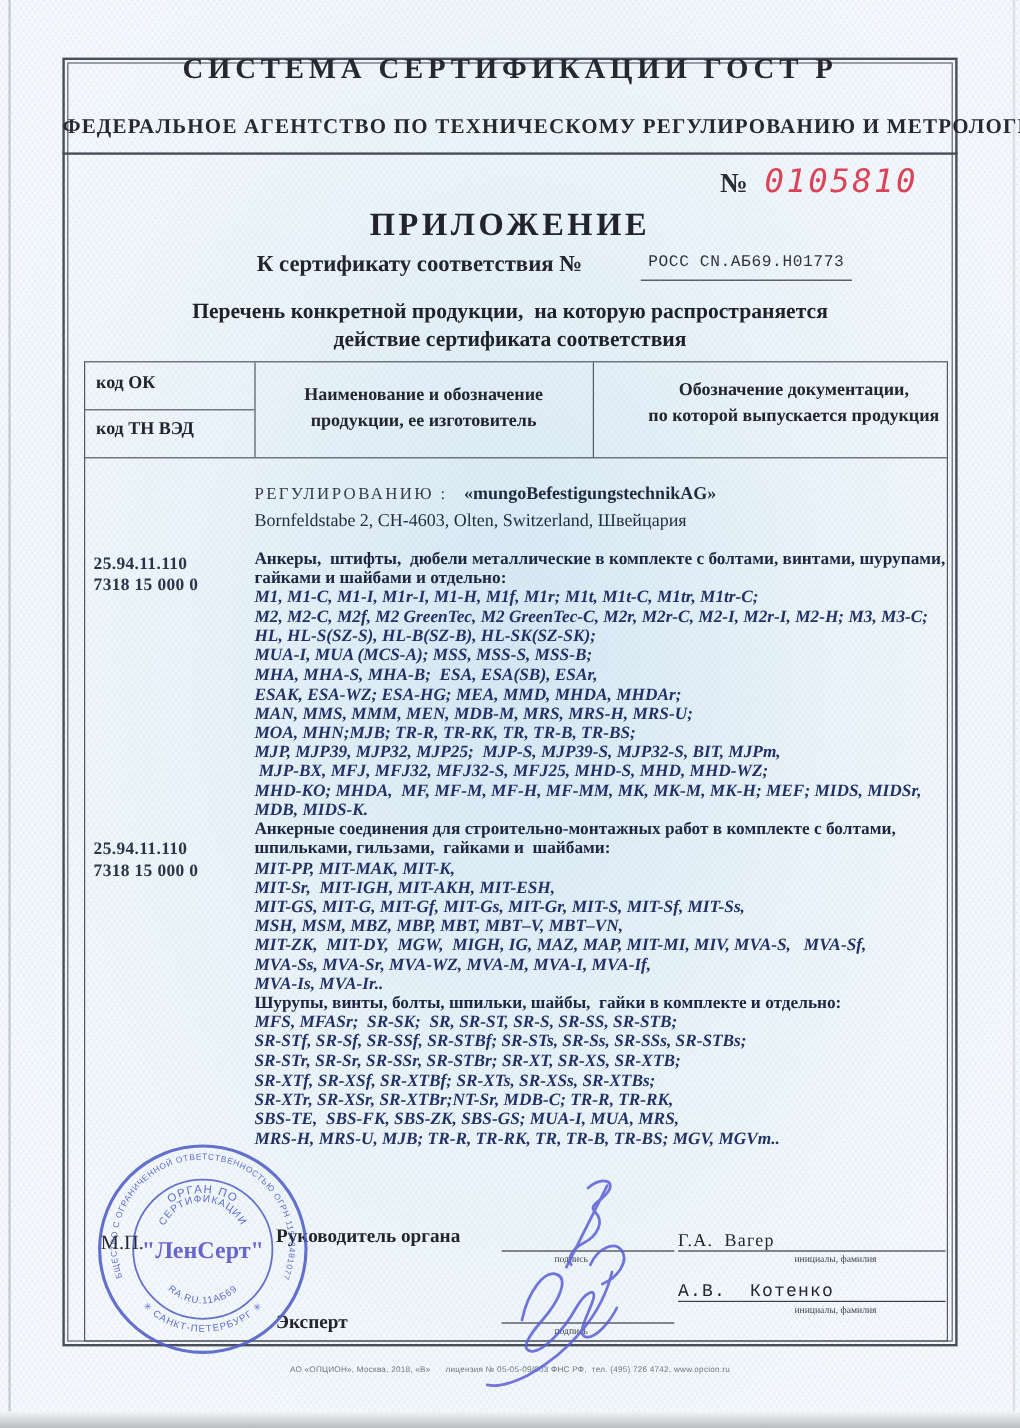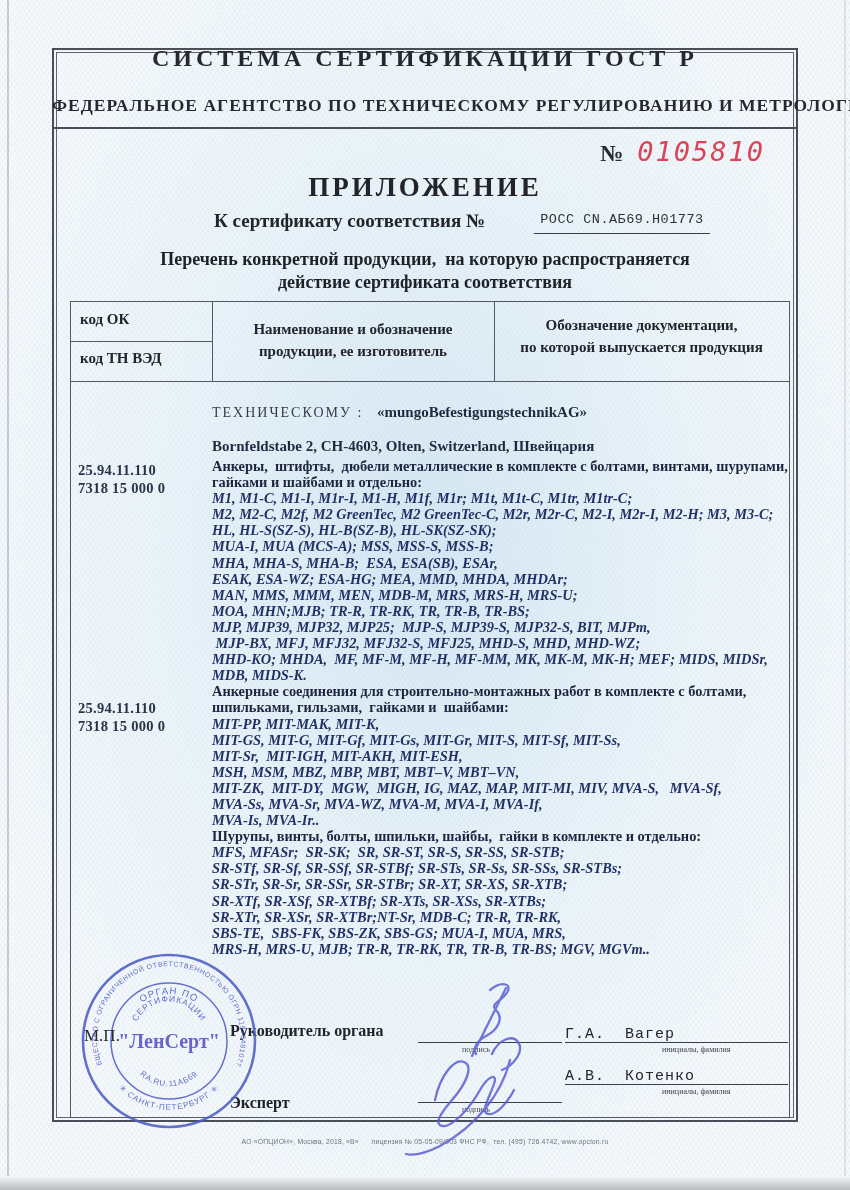--- a/index.html
+++ b/index.html
@@ -40,26 +40,26 @@
   
   .tframe{left:70px;top:301px;width:718px;height:815px;border:1.3px solid #545862;}
   .thead-bottom{position:absolute;left:0;top:79px;width:100%;height:0;border-top:1.3px solid #545862;}
   .tv1{position:absolute;left:141px;top:0;width:0;height:79px;border-left:1.3px solid #545862;}
   .tv2{position:absolute;left:423px;top:0;width:0;height:79px;border-left:1.3px solid #545862;}
   .tsplit{position:absolute;left:0;top:39px;width:141px;height:0;border-top:1.1px solid #545862;}
   .tcell{position:absolute;font-size:15px;font-weight:bold;color:#22242e;}
   .c1a{left:9px;top:9px;}
   .c1b{left:9px;top:48px;}
   .c2{left:141px;top:16px;width:282px;text-align:center;line-height:22px;}
-  .c3{left:423px;top:12px;width:295px;text-align:center;line-height:22px;}
+  .c3{left:423px;top:12px;width:295px;text-align:center;line-height:22px;padding-left:20px;}
   
   .manu{left:212px;top:404px;font-size:15px;color:#2a3140;}
   .manu .mlabel{letter-spacing:2px;font-size:14px;color:#343c4a;}
   .manu .mname{font-weight:bold;margin-left:10px;color:#1f2a3e;}
-  .manu .maddr{font-weight:bold;margin-top:17px;color:#1f2a3e;}
+  .manu .maddr{font-weight:normal;margin-top:5px;color:#1f2a3e;}
   
   .code{position:absolute;left:78px;font-size:14.5px;font-weight:bold;color:#2a3347;letter-spacing:.3px;white-space:pre;}
   
   .plines{left:212px;top:458px;width:592px;}
   .pline{height:16.1px;line-height:16.1px;font-size:14.4px;font-weight:bold;white-space:pre;}
   .pline[data-kind="ru"]{color:#1d2540;}
   .pline[data-kind="lat"]{color:#223165;font-style:italic;}
   
   .role{position:absolute;font-size:16px;font-weight:bold;color:#22242c;}
   .sigline{position:absolute;height:0;border-top:1.1px solid #3b3e45;}
@@ -114,21 +114,21 @@
       <div>продукции, ее изготовитель</div>
     </div>
     <div class="tcell c3">
       <div>Обозначение документации,</div>
       <div>по которой выпускается продукция</div>
     </div>
   </div>
 
   <div class="abs manu">
     <div>
-      <span class="mlabel">ТЕХНИЧЕСКОМУ :</span>
+      <span class="mlabel">РЕГУЛИРОВАНИЮ :</span>
       <span class="mname">«mungoBefestigungstechnikAG»</span>
     </div>
     <div class="maddr">Bornfeldstabe 2, CH-4603, Olten, Switzerland, Швейцария</div>
   </div>
 
   <div class="code" style="top:462px;">25.94.11.110</div>
   <div class="code" style="top:480px;">7318 15 000 0</div>
   <div class="code" style="top:700px;">25.94.11.110</div>
   <div class="code" style="top:718px;">7318 15 000 0</div>
 
@@ -146,22 +146,22 @@
         <div class="pline" data-kind="lat">MOA, MHN;MJB; TR-R, TR-RK, TR, TR-B, TR-BS;</div>
         <div class="pline" data-kind="lat">MJP, MJP39, MJP32, MJP25;  MJP-S, MJP39-S, MJP32-S, BIT, MJPm,</div>
         <div class="pline" data-kind="lat"> MJP-BX, MFJ, MFJ32, MFJ32-S, MFJ25, MHD-S, MHD, MHD-WZ;</div>
         <div class="pline" data-kind="lat">MHD-KO; MHDA,  MF, MF-M, MF-H, MF-MM, MK, MK-M, MK-H; MEF; MIDS, MIDSr,</div>
         <div class="pline" data-kind="lat">MDB, MIDS-K.</div>
       </div>
     <div>
         <div class="pline" data-kind="ru">Анкерные соединения для строительно-монтажных работ в комплекте с болтами,</div>
         <div class="pline" data-kind="ru">шпильками, гильзами,  гайками и  шайбами:</div>
         <div class="pline" data-kind="lat">MIT-PP, MIT-MAK, MIT-K,</div>
+        <div class="pline" data-kind="lat">MIT-Sr,  MIT-IGH, MIT-AKH, MIT-ESH,</div>
         <div class="pline" data-kind="lat">MIT-GS, MIT-G, MIT-Gf, MIT-Gs, MIT-Gr, MIT-S, MIT-Sf, MIT-Ss,</div>
-        <div class="pline" data-kind="lat">MIT-Sr,  MIT-IGH, MIT-AKH, MIT-ESH,</div>
         <div class="pline" data-kind="lat">MSH, MSM, MBZ, MBP, MBT, MBT–V, MBT–VN,</div>
         <div class="pline" data-kind="lat">MIT-ZK,  MIT-DY,  MGW,  MIGH, IG, MAZ, MAP, MIT-MI, MIV, MVA-S,   MVA-Sf,</div>
         <div class="pline" data-kind="lat">MVA-Ss, MVA-Sr, MVA-WZ, MVA-M, MVA-I, MVA-If,</div>
         <div class="pline" data-kind="lat">MVA-Is, MVA-Ir..</div>
         <div class="pline" data-kind="ru">Шурупы, винты, болты, шпильки, шайбы,  гайки в комплекте и отдельно:</div>
         <div class="pline" data-kind="lat">MFS, MFASr;  SR-SK;  SR, SR-ST, SR-S, SR-SS, SR-STB;</div>
         <div class="pline" data-kind="lat">SR-STf, SR-Sf, SR-SSf, SR-STBf; SR-STs, SR-Ss, SR-SSs, SR-STBs;</div>
         <div class="pline" data-kind="lat">SR-STr, SR-Sr, SR-SSr, SR-STBr; SR-XT, SR-XS, SR-XTB;</div>
         <div class="pline" data-kind="lat">SR-XTf, SR-XSf, SR-XTBf; SR-XTs, SR-XSs, SR-XTBs;</div>
         <div class="pline" data-kind="lat">SR-XTr, SR-XSr, SR-XTBr;NT-Sr, MDB-C; TR-R, TR-RK,</div>
@@ -190,21 +190,21 @@
       <text font-size="8" letter-spacing="0.8"><textPath href="#arcInnerBottom" startOffset="50%" text-anchor="middle">RA.RU.11АБ69</textPath></text>
       <text x="91" y="98" text-anchor="middle" font-size="20" font-weight="bold" fill="#5a55c8" font-family="Liberation Serif, serif">"ЛенСерт"</text>
     </g>
   </svg>
 
   <div class="mp">М.П.</div>
 
   <div class="role" style="left:230px;top:1022px;">Руководитель органа</div>
   <div class="sigline" style="left:418px;top:1042px;width:144px;"></div>
   <div class="caption" style="left:462px;top:1045px;">подпись</div>
-  <div class="sname" style="left:565px;top:1026px;">Г.А.  Вагер</div>
+  <div class="sname" style="left:565px;top:1026px;font-family:Liberation Serif, serif;">Г.А.  Вагер</div>
   <div class="sigline" style="left:565px;top:1042px;width:223px;"></div>
   <div class="caption" style="left:662px;top:1045px;">инициалы, фамилия</div>
 
   <div class="role" style="left:230px;top:1094px;">Эксперт</div>
   <div class="sigline" style="left:418px;top:1102px;width:144px;"></div>
   <div class="caption" style="left:462px;top:1105px;">подпись</div>
   <div class="sname" style="left:565px;top:1068px;">А.В.  Котенко</div>
   <div class="sigline" style="left:565px;top:1084px;width:223px;"></div>
   <div class="caption" style="left:662px;top:1087px;">инициалы, фамилия</div>
 

